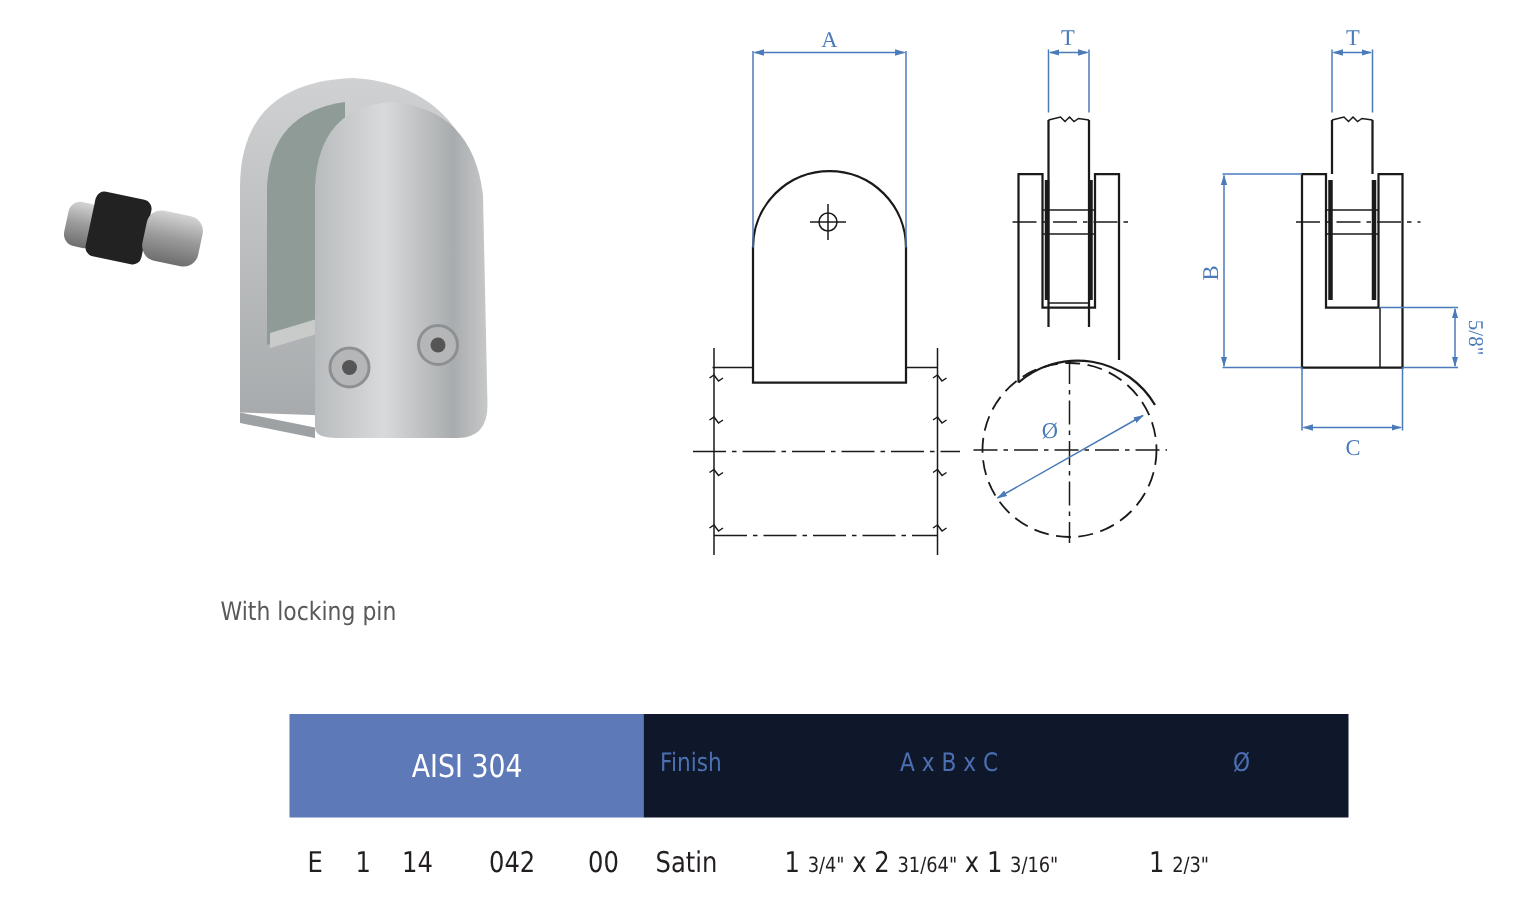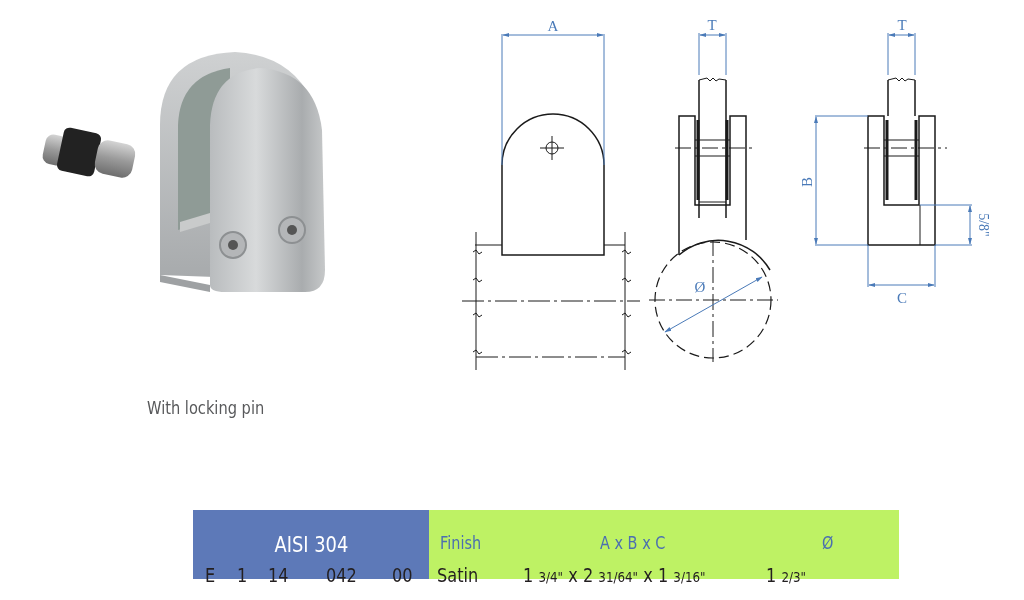--- a/index.html
+++ b/index.html
@@ -3,26 +3,26 @@
 <meta charset="utf-8">
 <style>
   html, body { margin: 0; padding: 0; background: #ffffff; }
   body { width: 1024px; height: 600px; position: relative; overflow: hidden;
          font-family: "Liberation Sans", sans-serif; }
   .abs { position: absolute; }
   #product-photo { left: 20px; top: 30px; width: 330px; height: 280px; }
   #drawings { left: 455px; top: 0px; width: 560px; height: 380px; }
   #caption { left: 147px; top: 398px; font-family: "DejaVu Sans", sans-serif; font-size: 17px;
              color: #58595b; letter-spacing: 0px; transform: scaleX(0.86); transform-origin: left top; }
-  .spec-header { left: 193px; top: 510px; width: 706px; height: 69px; display: flex; }
+  .spec-header { left: 193px; top: 476px; width: 706px; height: 69px; display: flex; }
   .hdr-material { width: 236px; height: 100%; background: #5d79b8; color: #ffffff;
                   display: flex; align-items: center; justify-content: center;
                   font-size: 21px; font-family: "DejaVu Sans", sans-serif; }
   .hdr-material span { transform: scaleX(0.85); display: inline-block; }
-  .hdr-rest { flex: 1; background: #bef264; position: relative; color: #4b6fb0;
+  .hdr-rest { flex: 1; background: #0f172a; position: relative; color: #4b6fb0;
               font-family: "DejaVu Sans", sans-serif; font-size: 17px; }
   .hdr-rest span { position: absolute; top: 23px; transform: scaleX(0.85); transform-origin: left top; }
   .spec-row { left: 193px; top: 560px; width: 706px; height: 32px; font-family: "DejaVu Sans", sans-serif;
               color: #231f20; font-size: 19px; }
   .spec-row span { position: absolute; top: 4px; transform: scaleX(0.85); transform-origin: left top; white-space: nowrap; }
   .frac { font-size: 14px; }
 </style>
 </head>
 <body>
 

